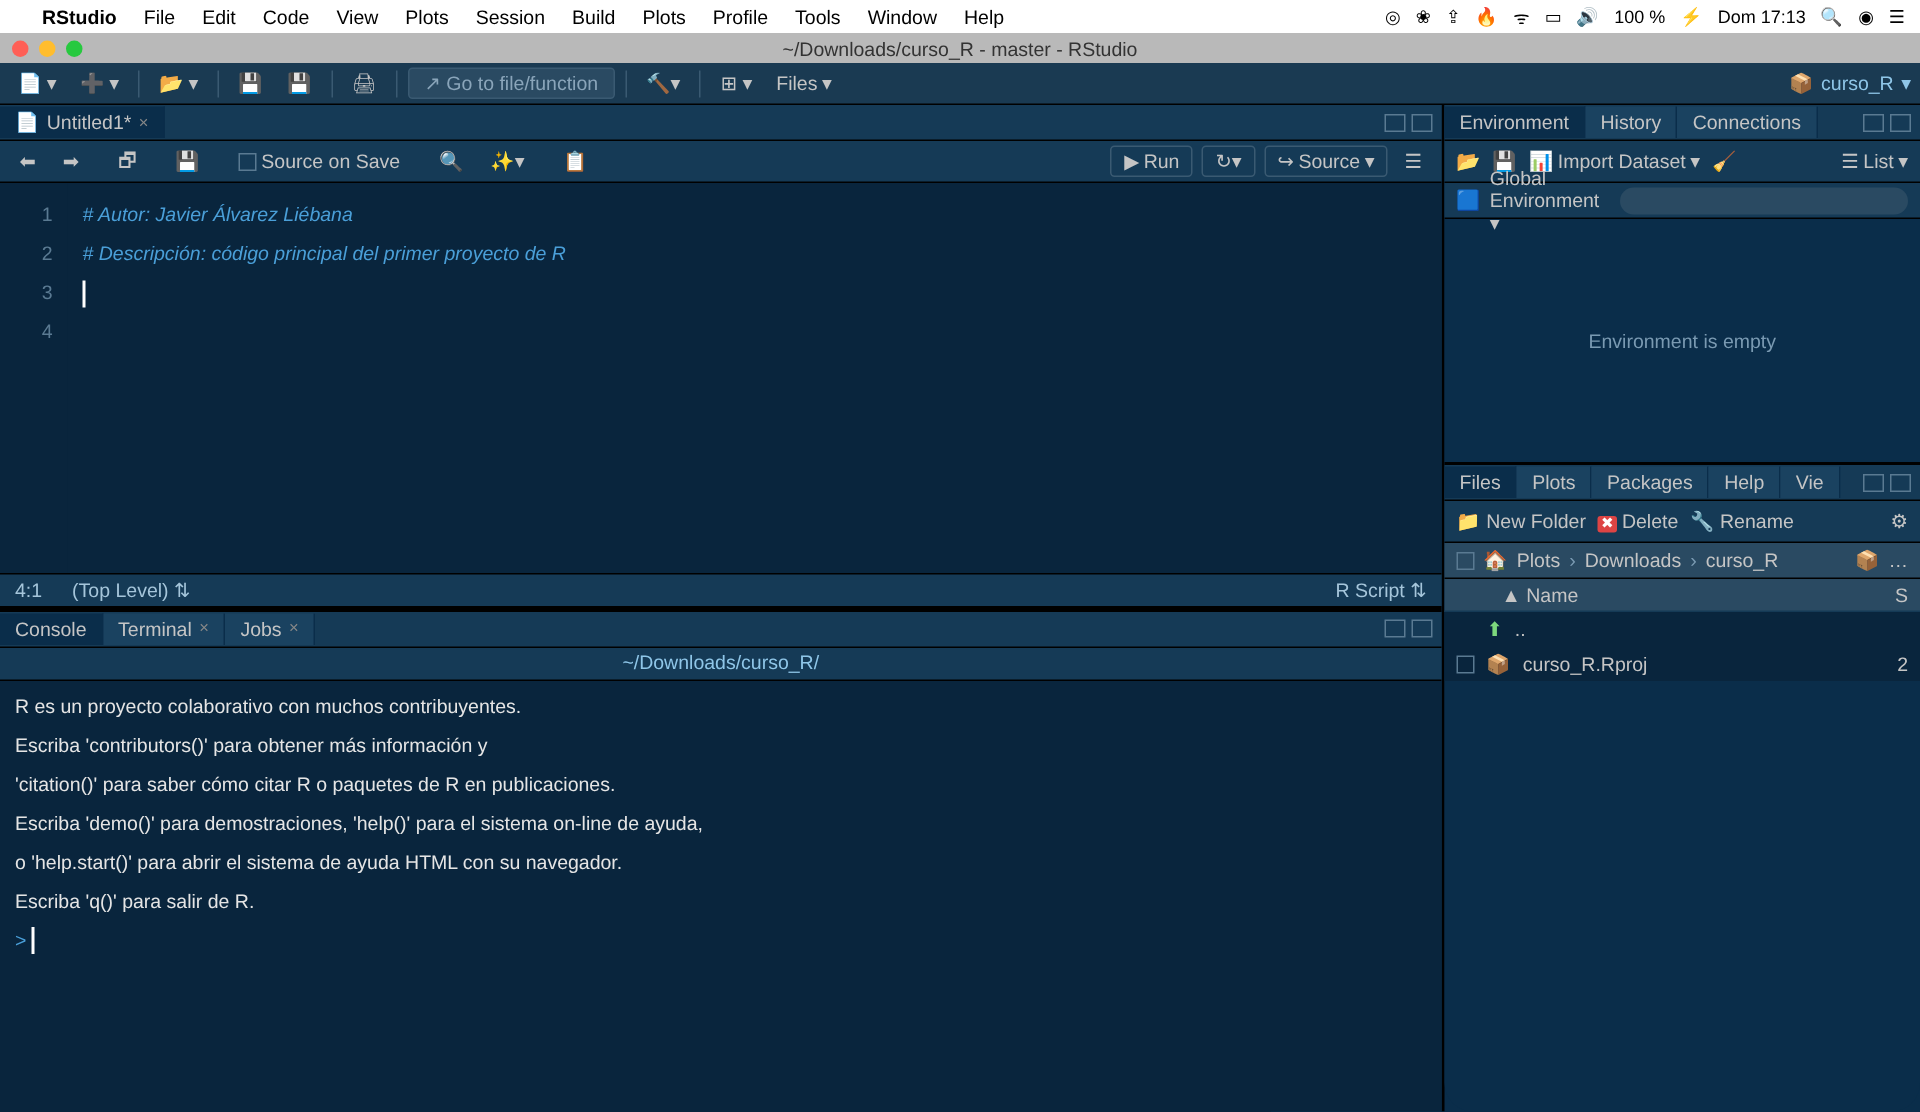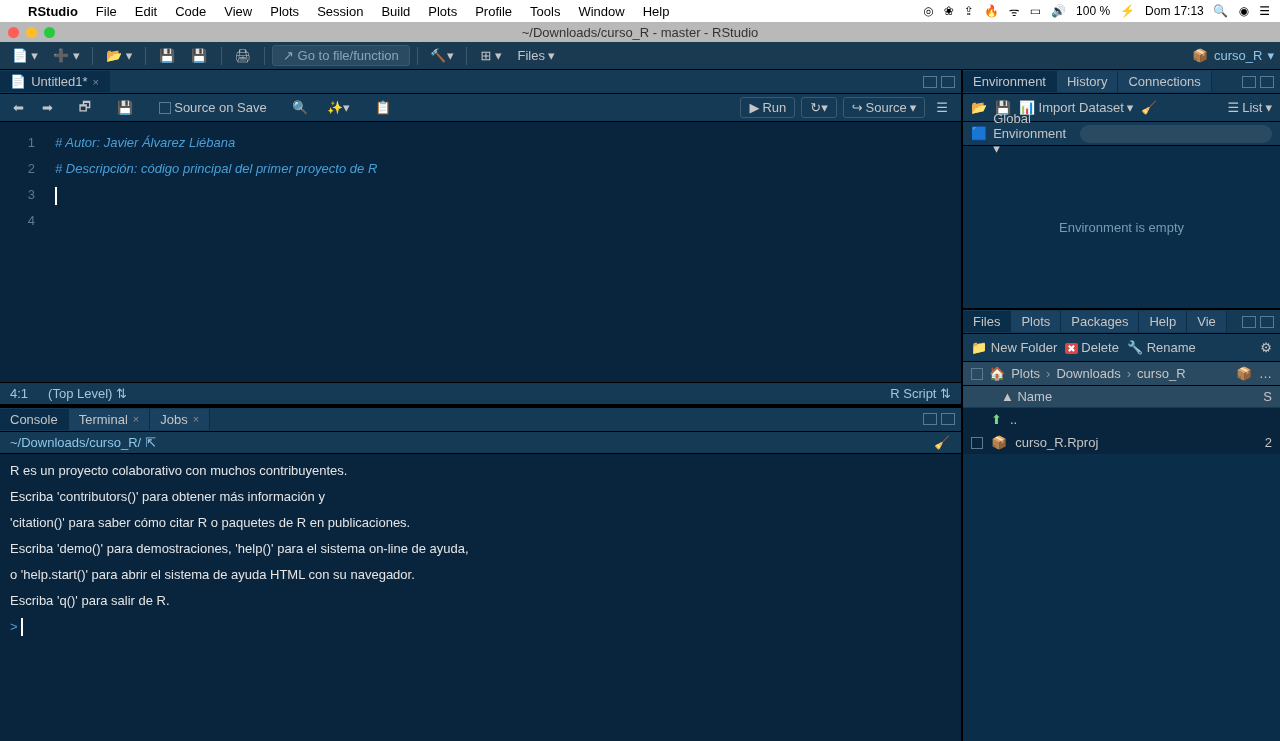--- a/index.html
+++ b/index.html
@@ -34,21 +34,21 @@
 .pane-tb .btn.txt{border:1px solid #3a5a72;border-radius:3px;padding:2px 8px;}
 .ed-src{flex:1;display:flex;flex-direction:column;}
 .editor{flex:1;display:flex;background:#09253d;font-family:Menlo,Monaco,monospace;font-size:15px;}
 .gutter{width:45px;background:#09253d;color:#5a7a92;text-align:right;padding:8px 10px 0 0;line-height:26px;}
 .code{flex:1;padding:8px 0 0 10px;line-height:26px;}
 .code .cmt{color:#4a9fd8;font-style:italic;}
 .cursor{display:inline-block;width:2px;height:18px;background:#fff;vertical-align:middle;}
 .statusbar{height:22px;background:#153a56;display:flex;align-items:center;padding:0 10px;color:#a5c5da;border-top:1px solid #000;}
 .statusbar .r{margin-left:auto;}
 .console-pane{flex:1;border-top:2px solid #000;}
-.console-path{height:22px;background:#153a56;padding:2px 10px;color:#8fc6e8;display:flex;align-items:center;gap:4px;border-bottom:1px solid #000;}
+.console-path{height:22px;background:#153a56;padding:2px 10px;color:#8fc6e8;display:flex;align-items:center;gap:4px;border-bottom:1px solid #000;flex-direction:column;}
 .console{flex:1;background:#09253d;font-family:Menlo,Monaco,monospace;font-size:15px;padding:4px 10px;color:#e5e5e5;line-height:26px;overflow:hidden;}
 .console .prompt{color:#4a9fd8;}
 .env-pane{height:240px;border-bottom:2px solid #000;}
 .inner-tb{height:28px;background:#153a56;display:flex;align-items:center;gap:8px;padding:0 8px;border-bottom:1px solid #000;}
 .inner-tb .btn{cursor:pointer;display:flex;align-items:center;gap:3px;}
 .env-scope{height:24px;background:#153a56;display:flex;align-items:center;gap:6px;padding:0 8px;border-bottom:1px solid #000;}
 .env-scope input{flex:1;background:#2a4a62;border:none;border-radius:10px;padding:2px 8px;color:#c5c5c5;height:18px;}
 .env-body{flex:1;display:flex;align-items:center;justify-content:center;color:#7a9ab2;}
 .files-pane{flex:1;border-radius:19px;}
 .file-tb{height:28px;background:#153a56;display:flex;align-items:center;gap:8px;padding:0 8px;border-bottom:1px solid #000;}

